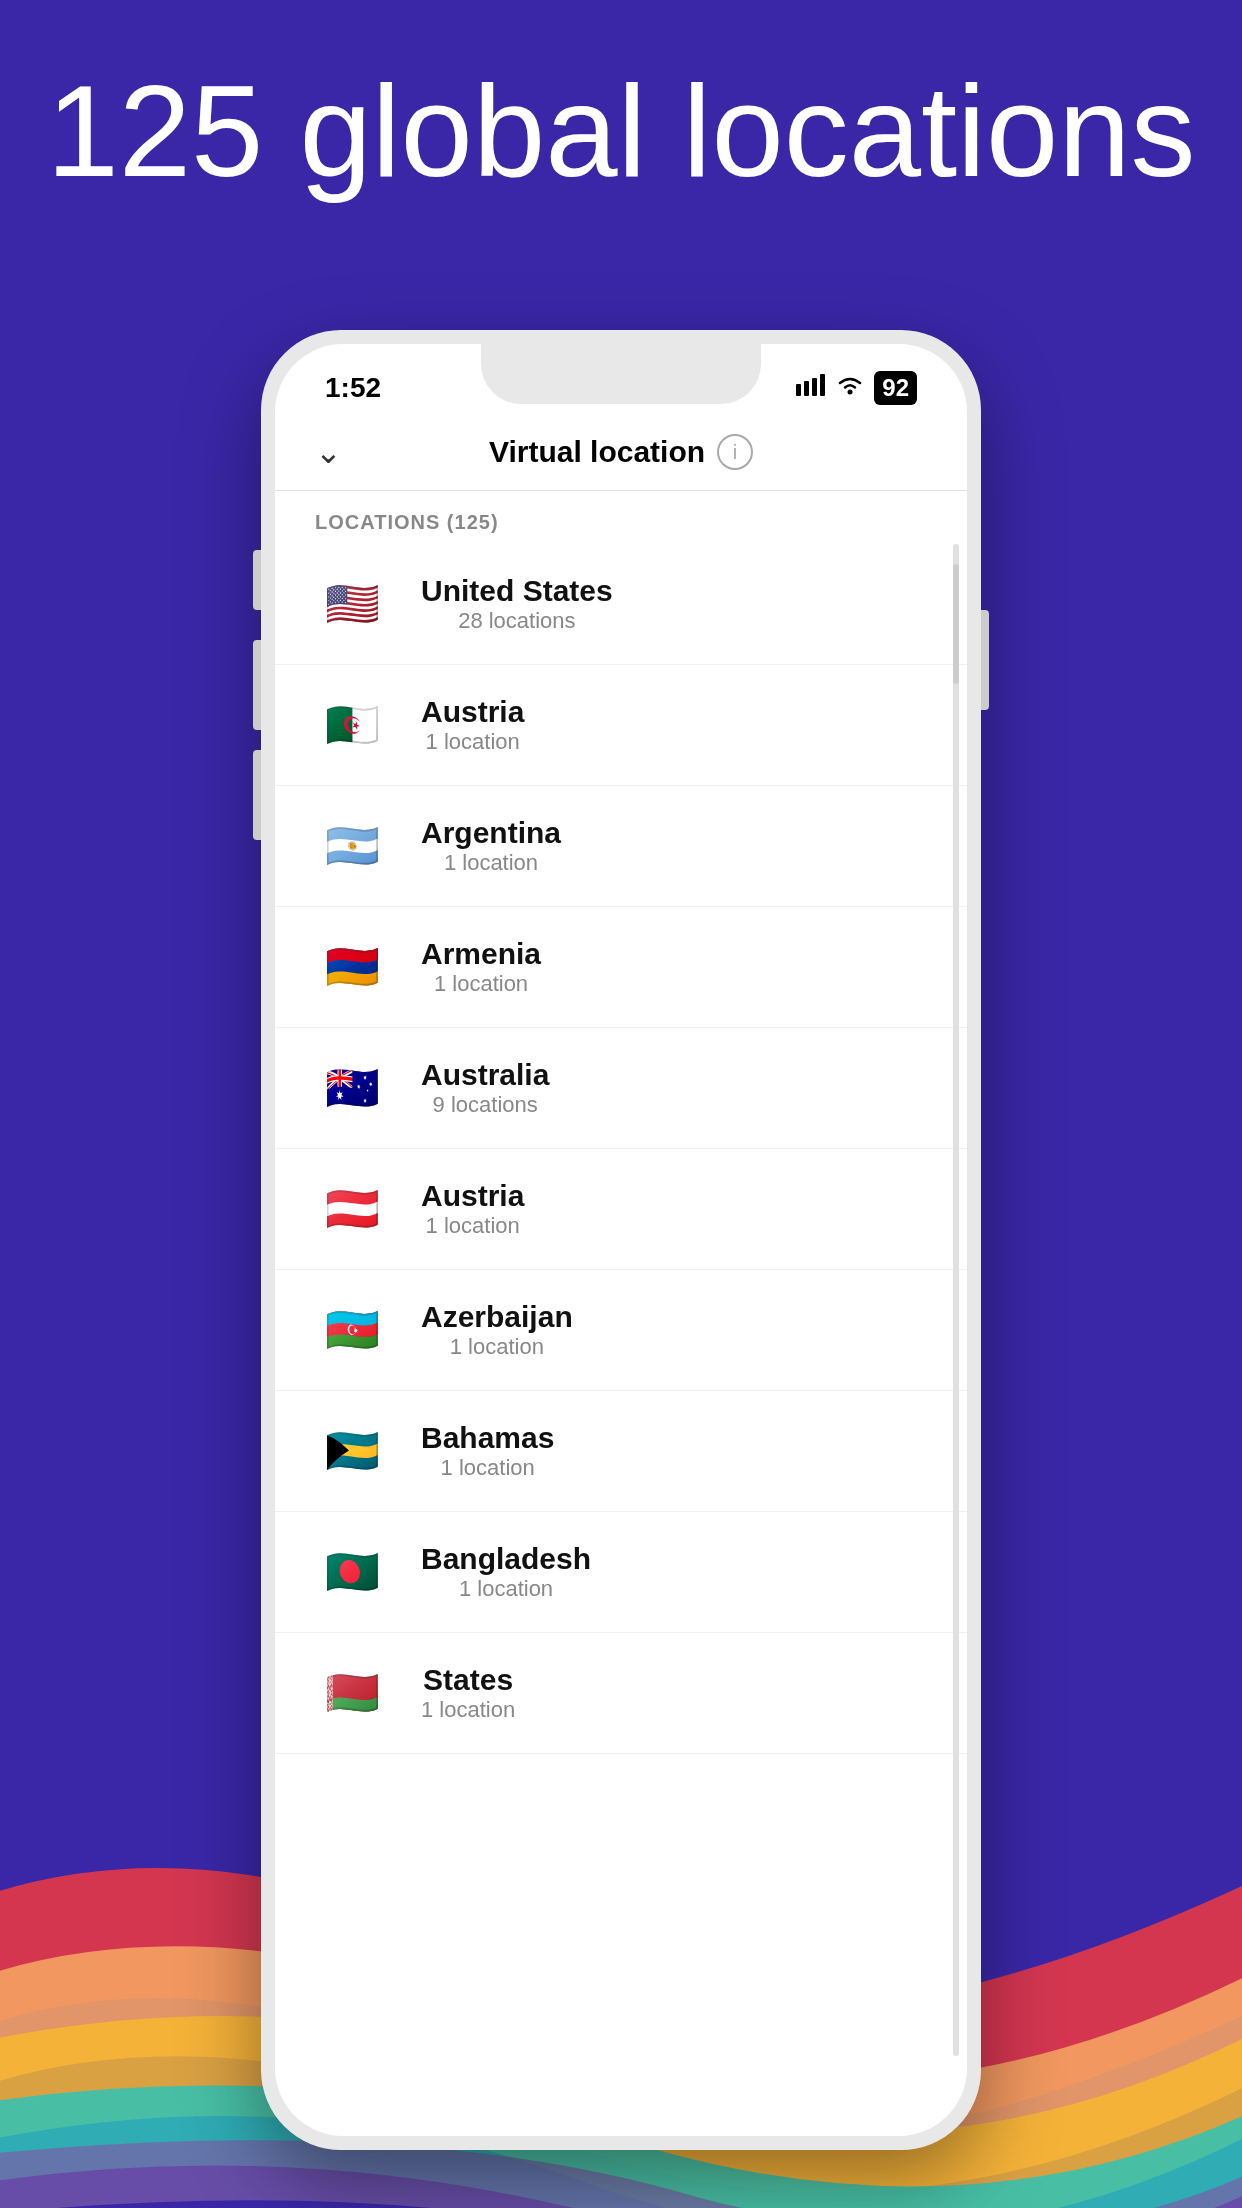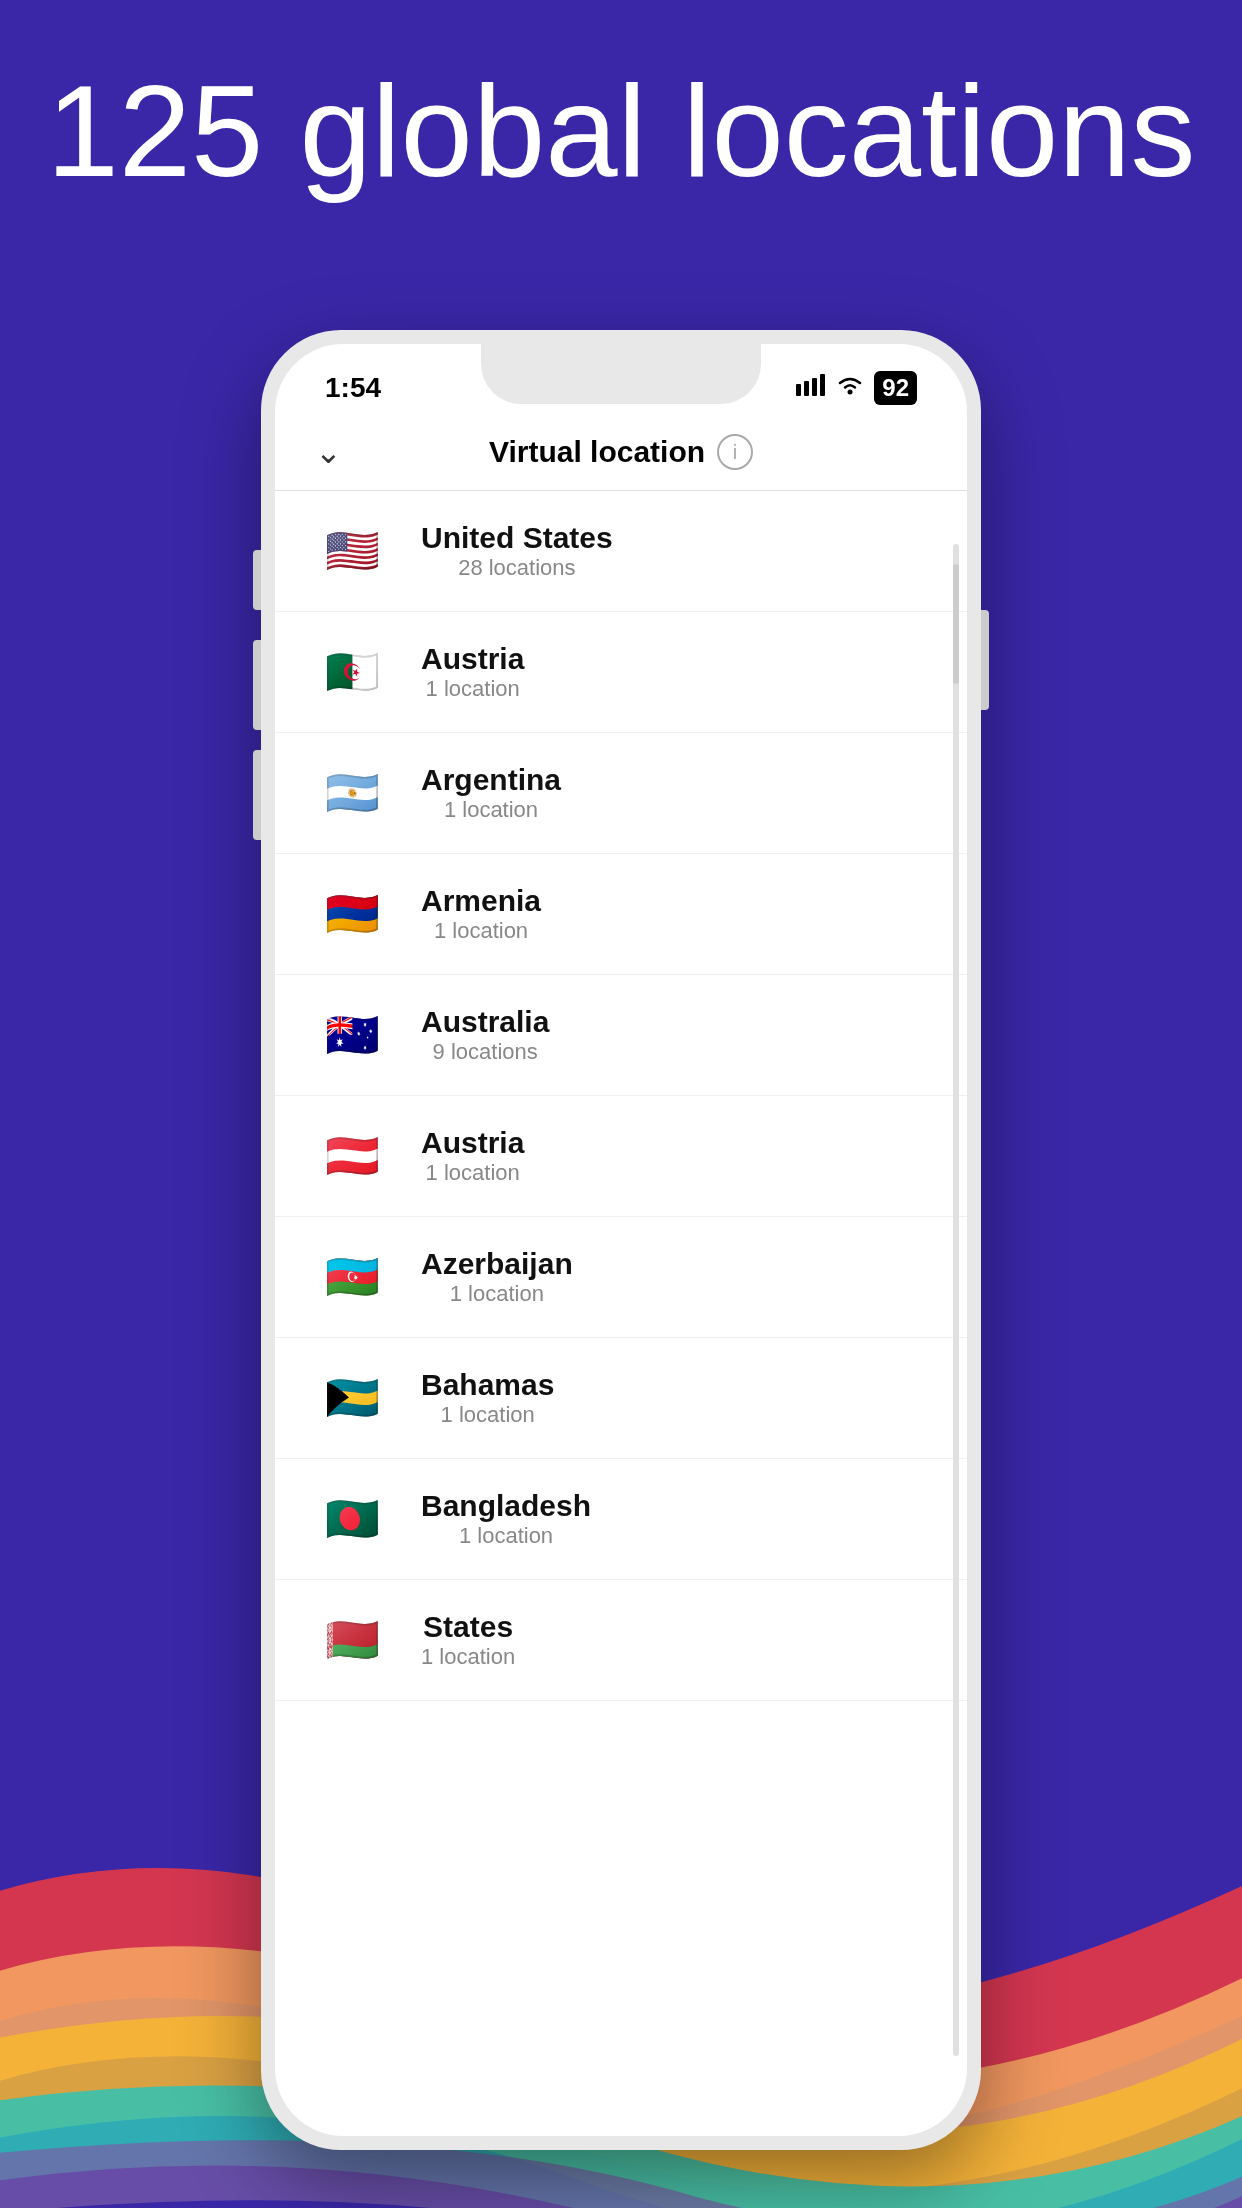--- a/index.html
+++ b/index.html
@@ -288,21 +288,21 @@
   <div class="phone-button-right"></div>
   <div class="phone-button-left-1"></div>
   <div class="phone-button-left-2"></div>
   <div class="phone-button-left-3"></div>
 
   <div class="phone-screen">
 
     <div class="notch"></div>
 
     <div class="status-bar">
-      <span class="status-time">1:54</span>
+      <span class="status-time">1:52</span>
       <div class="status-icons">
         <span class="status-icon">
           <svg width="30" height="22" viewBox="0 0 30 22">
             <rect x="0" y="10" width="5" height="12" rx="1" fill="#000"></rect>
             <rect x="8" y="7" width="5" height="15" rx="1" fill="#000"></rect>
             <rect x="16" y="4" width="5" height="18" rx="1" fill="#000"></rect>
             <rect x="24" y="0" width="5" height="22" rx="1" fill="#000"></rect>
           </svg>
         </span>
         <span class="status-icon">
@@ -316,20 +316,21 @@
         <span class="battery-icon">92</span>
       </div>
     </div>
 
     <div class="nav-bar">
       <span class="nav-back">⌄</span>
       <span class="nav-title">Virtual location</span>
       <span class="nav-info">i</span>
     </div>
 
+    <div class="section-header">LOCATIONS (125)</div>
 
     <div class="location-list" id="location-list">
 
     <div class="location-item">
     <div class="flag-circle" style="font-size:44px;">🇺🇸</div>
     <div class="location-info">
       <span class="location-name">United States</span>
       <span class="location-count">28 locations</span>
     </div>
   </div>

